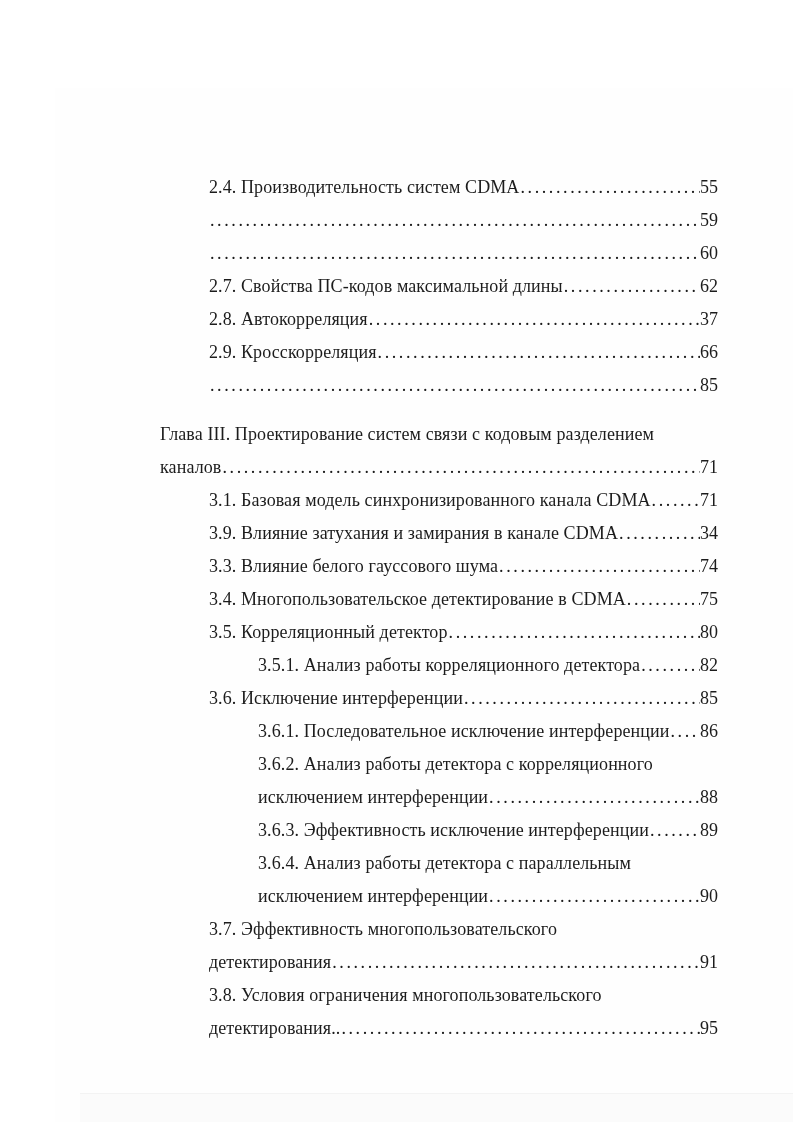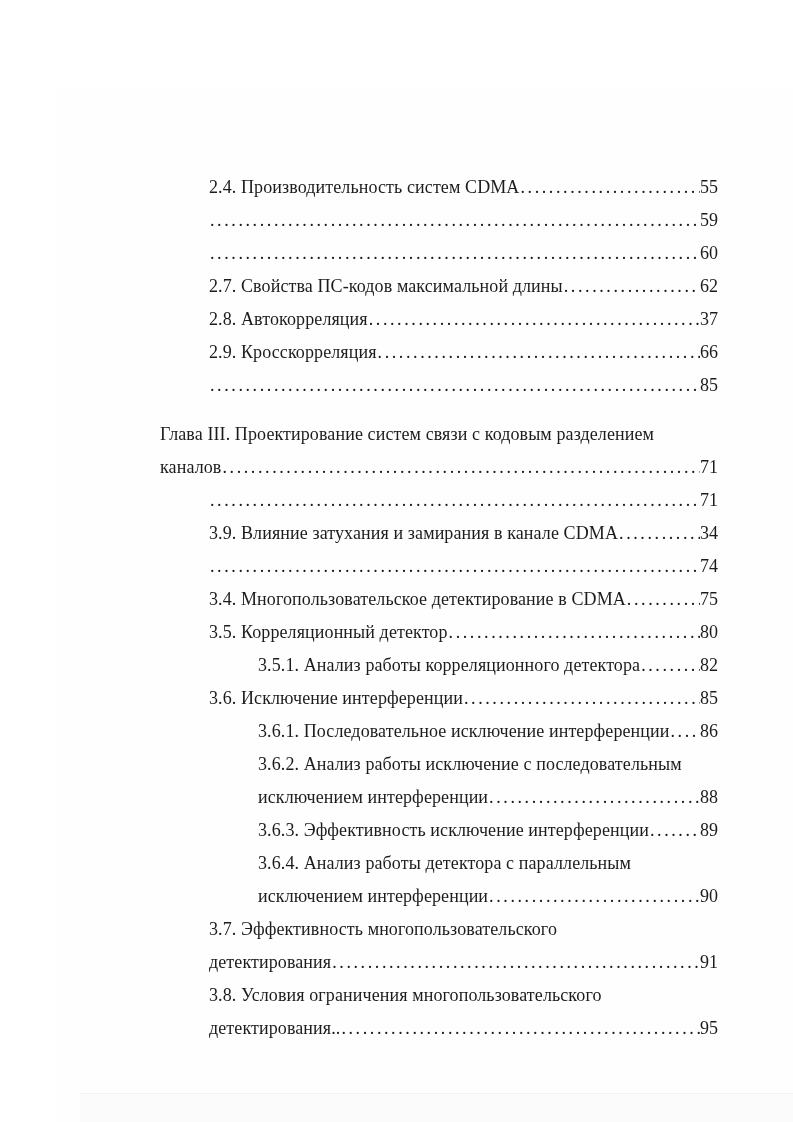--- a/index.html
+++ b/index.html
@@ -106,29 +106,31 @@
       </div>
       <div class="toc-line indent-0 gap-before">
         <span class="toc-text">Глава III. Проектирование систем связи с кодовым разделением</span>
       </div>
       <div class="toc-line indent-0">
         <span class="toc-text">каналов</span>
         <span class="dot-leader">........................................................................................................................................................................................................</span>
         <span class="page-num">71</span>
       </div>
       <div class="toc-line indent-1">
+        <span class="toc-text">3.1. Базовая модель синхронизированного канала CDMA</span>
         <span class="dot-leader">........................................................................................................................................................................................................</span>
         <span class="page-num">71</span>
       </div>
       <div class="toc-line indent-1">
         <span class="toc-text">3.9. Влияние затухания и замирания в канале CDMA</span>
         <span class="dot-leader">........................................................................................................................................................................................................</span>
         <span class="page-num">34</span>
       </div>
       <div class="toc-line indent-1">
+        <span class="toc-text">3.3. Влияние белого гауссового шума</span>
         <span class="dot-leader">........................................................................................................................................................................................................</span>
         <span class="page-num">74</span>
       </div>
       <div class="toc-line indent-1">
         <span class="toc-text">3.4. Многопользовательское детектирование в CDMA</span>
         <span class="dot-leader">........................................................................................................................................................................................................</span>
         <span class="page-num">75</span>
       </div>
       <div class="toc-line indent-1">
         <span class="toc-text">3.5. Корреляционный детектор</span>
@@ -144,21 +146,21 @@
         <span class="toc-text">3.6. Исключение интерференции</span>
         <span class="dot-leader">........................................................................................................................................................................................................</span>
         <span class="page-num">85</span>
       </div>
       <div class="toc-line indent-2">
         <span class="toc-text">3.6.1. Последовательное исключение интерференции</span>
         <span class="dot-leader">........................................................................................................................................................................................................</span>
         <span class="page-num">86</span>
       </div>
       <div class="toc-line indent-2">
-        <span class="toc-text">3.6.2. Анализ работы исключение с последовательным</span>
+        <span class="toc-text">3.6.2. Анализ работы детектора с корреляционного</span>
       </div>
       <div class="toc-line indent-2">
         <span class="toc-text">исключением интерференции</span>
         <span class="dot-leader">........................................................................................................................................................................................................</span>
         <span class="page-num">88</span>
       </div>
       <div class="toc-line indent-2">
         <span class="toc-text">3.6.3. Эффективность исключение интерференции</span>
         <span class="dot-leader">........................................................................................................................................................................................................</span>
         <span class="page-num">89</span>

